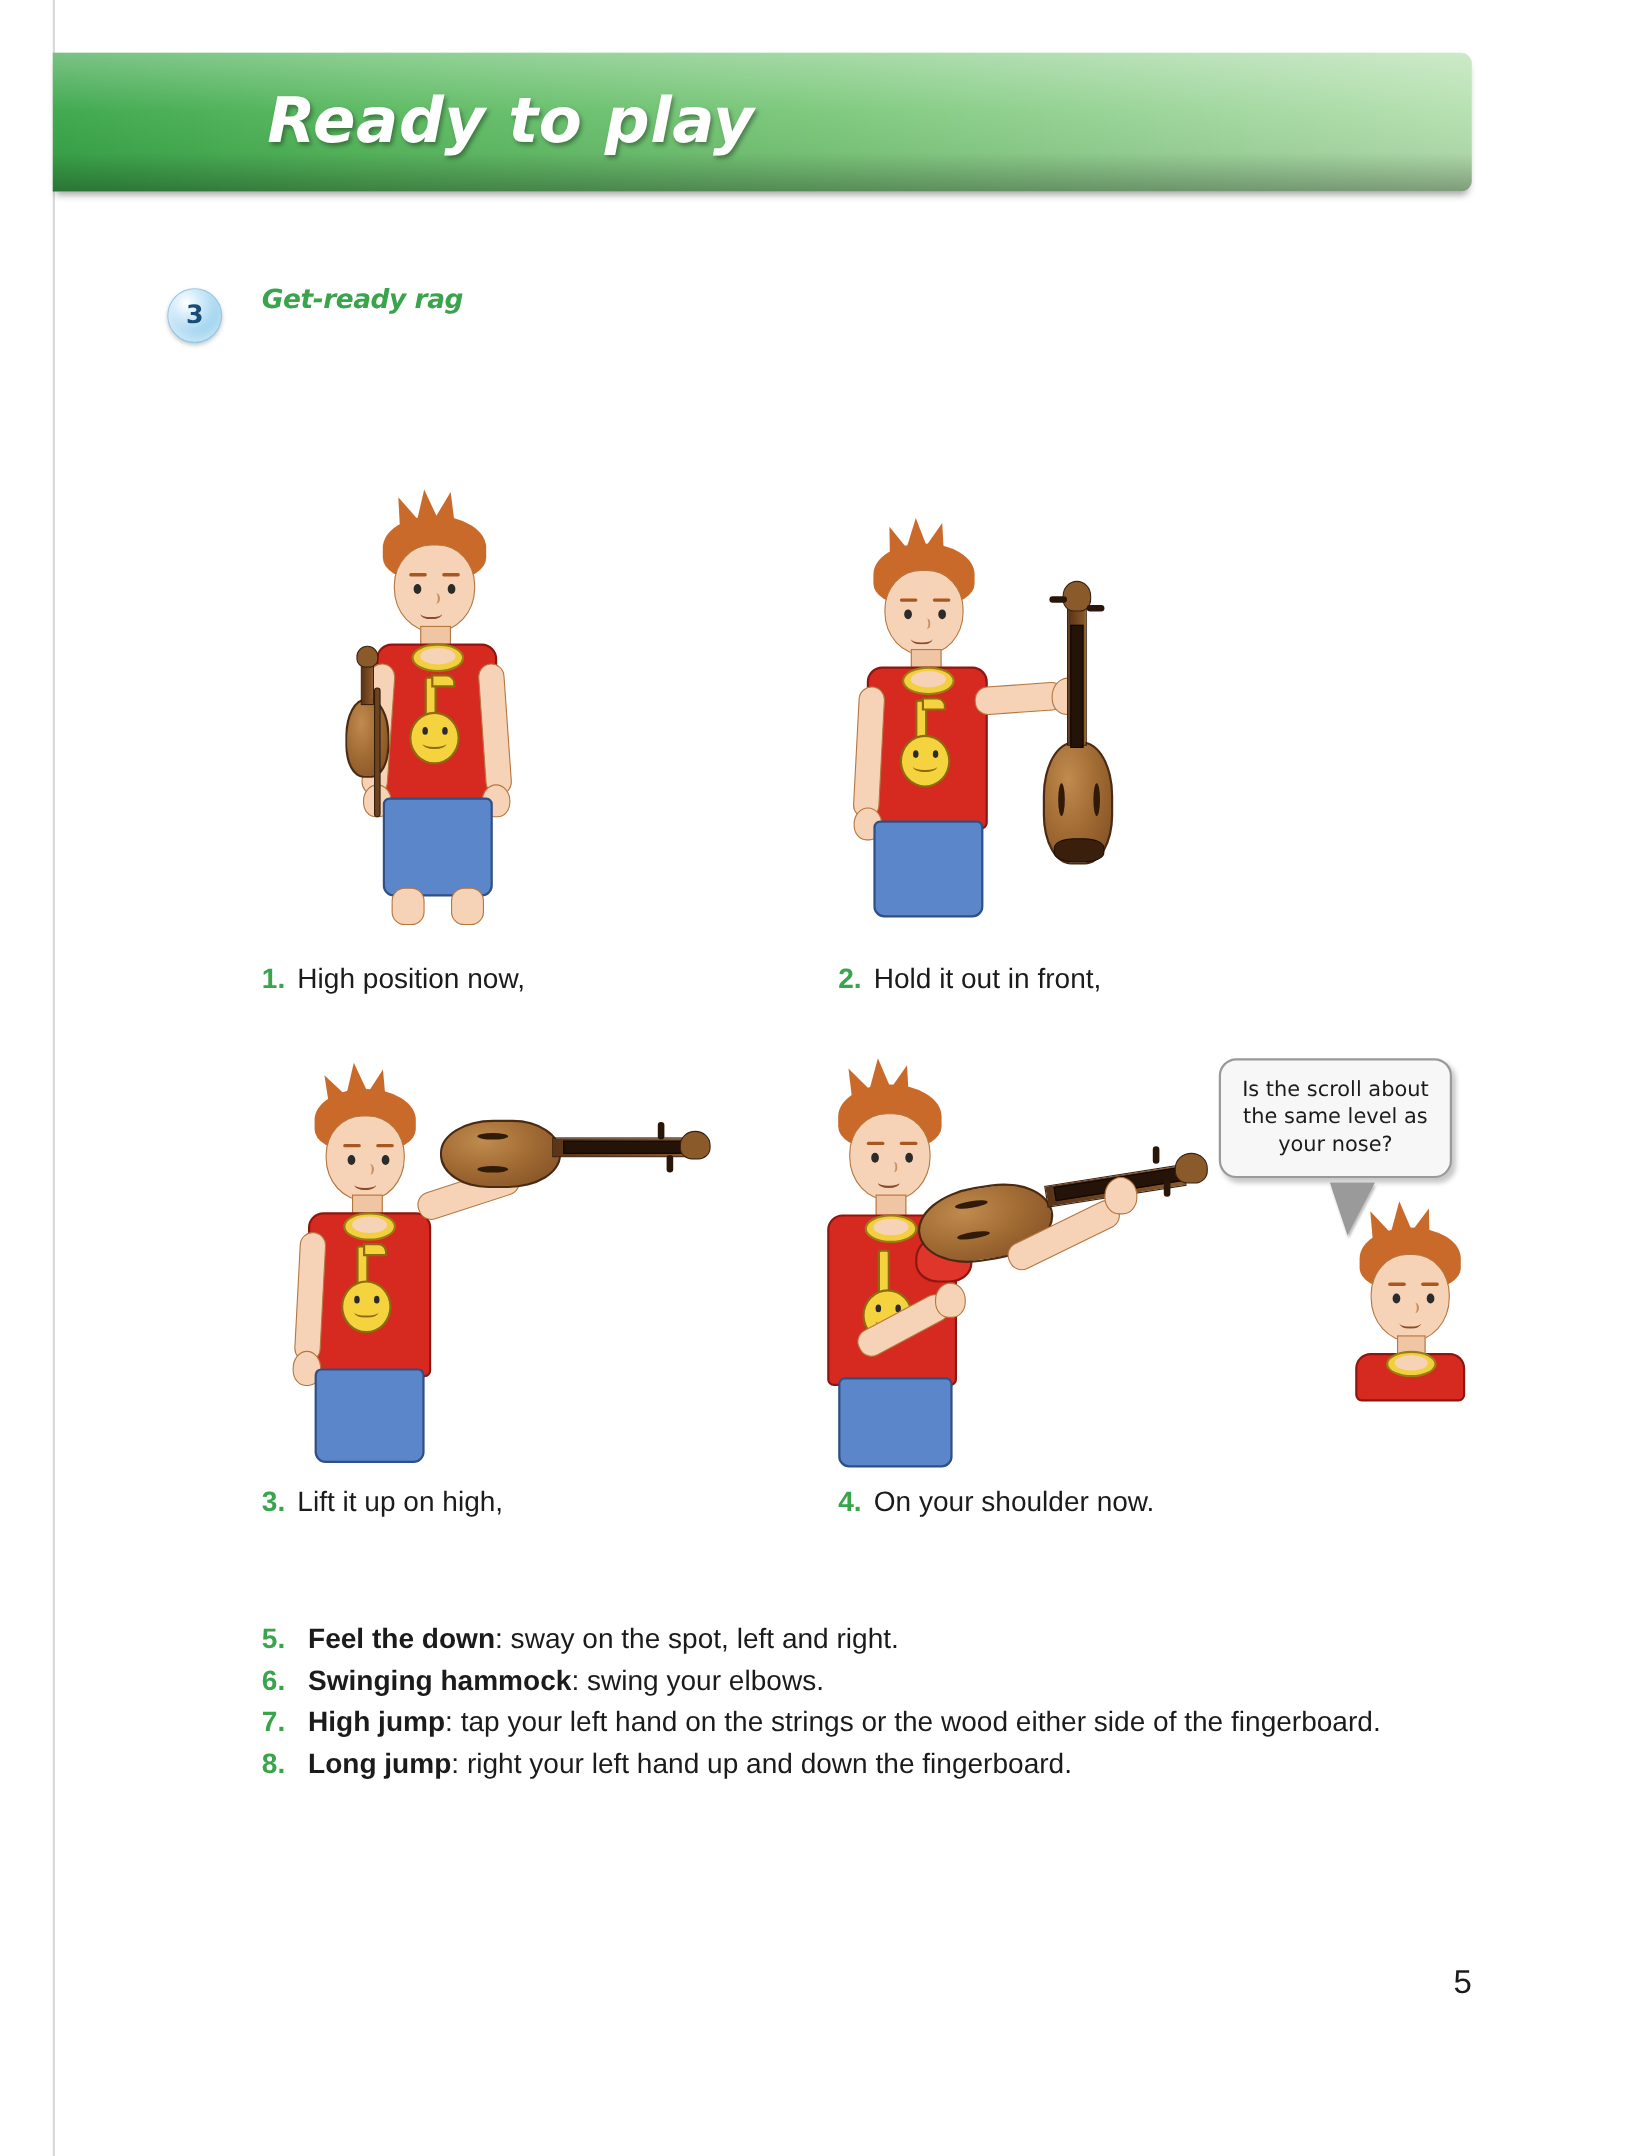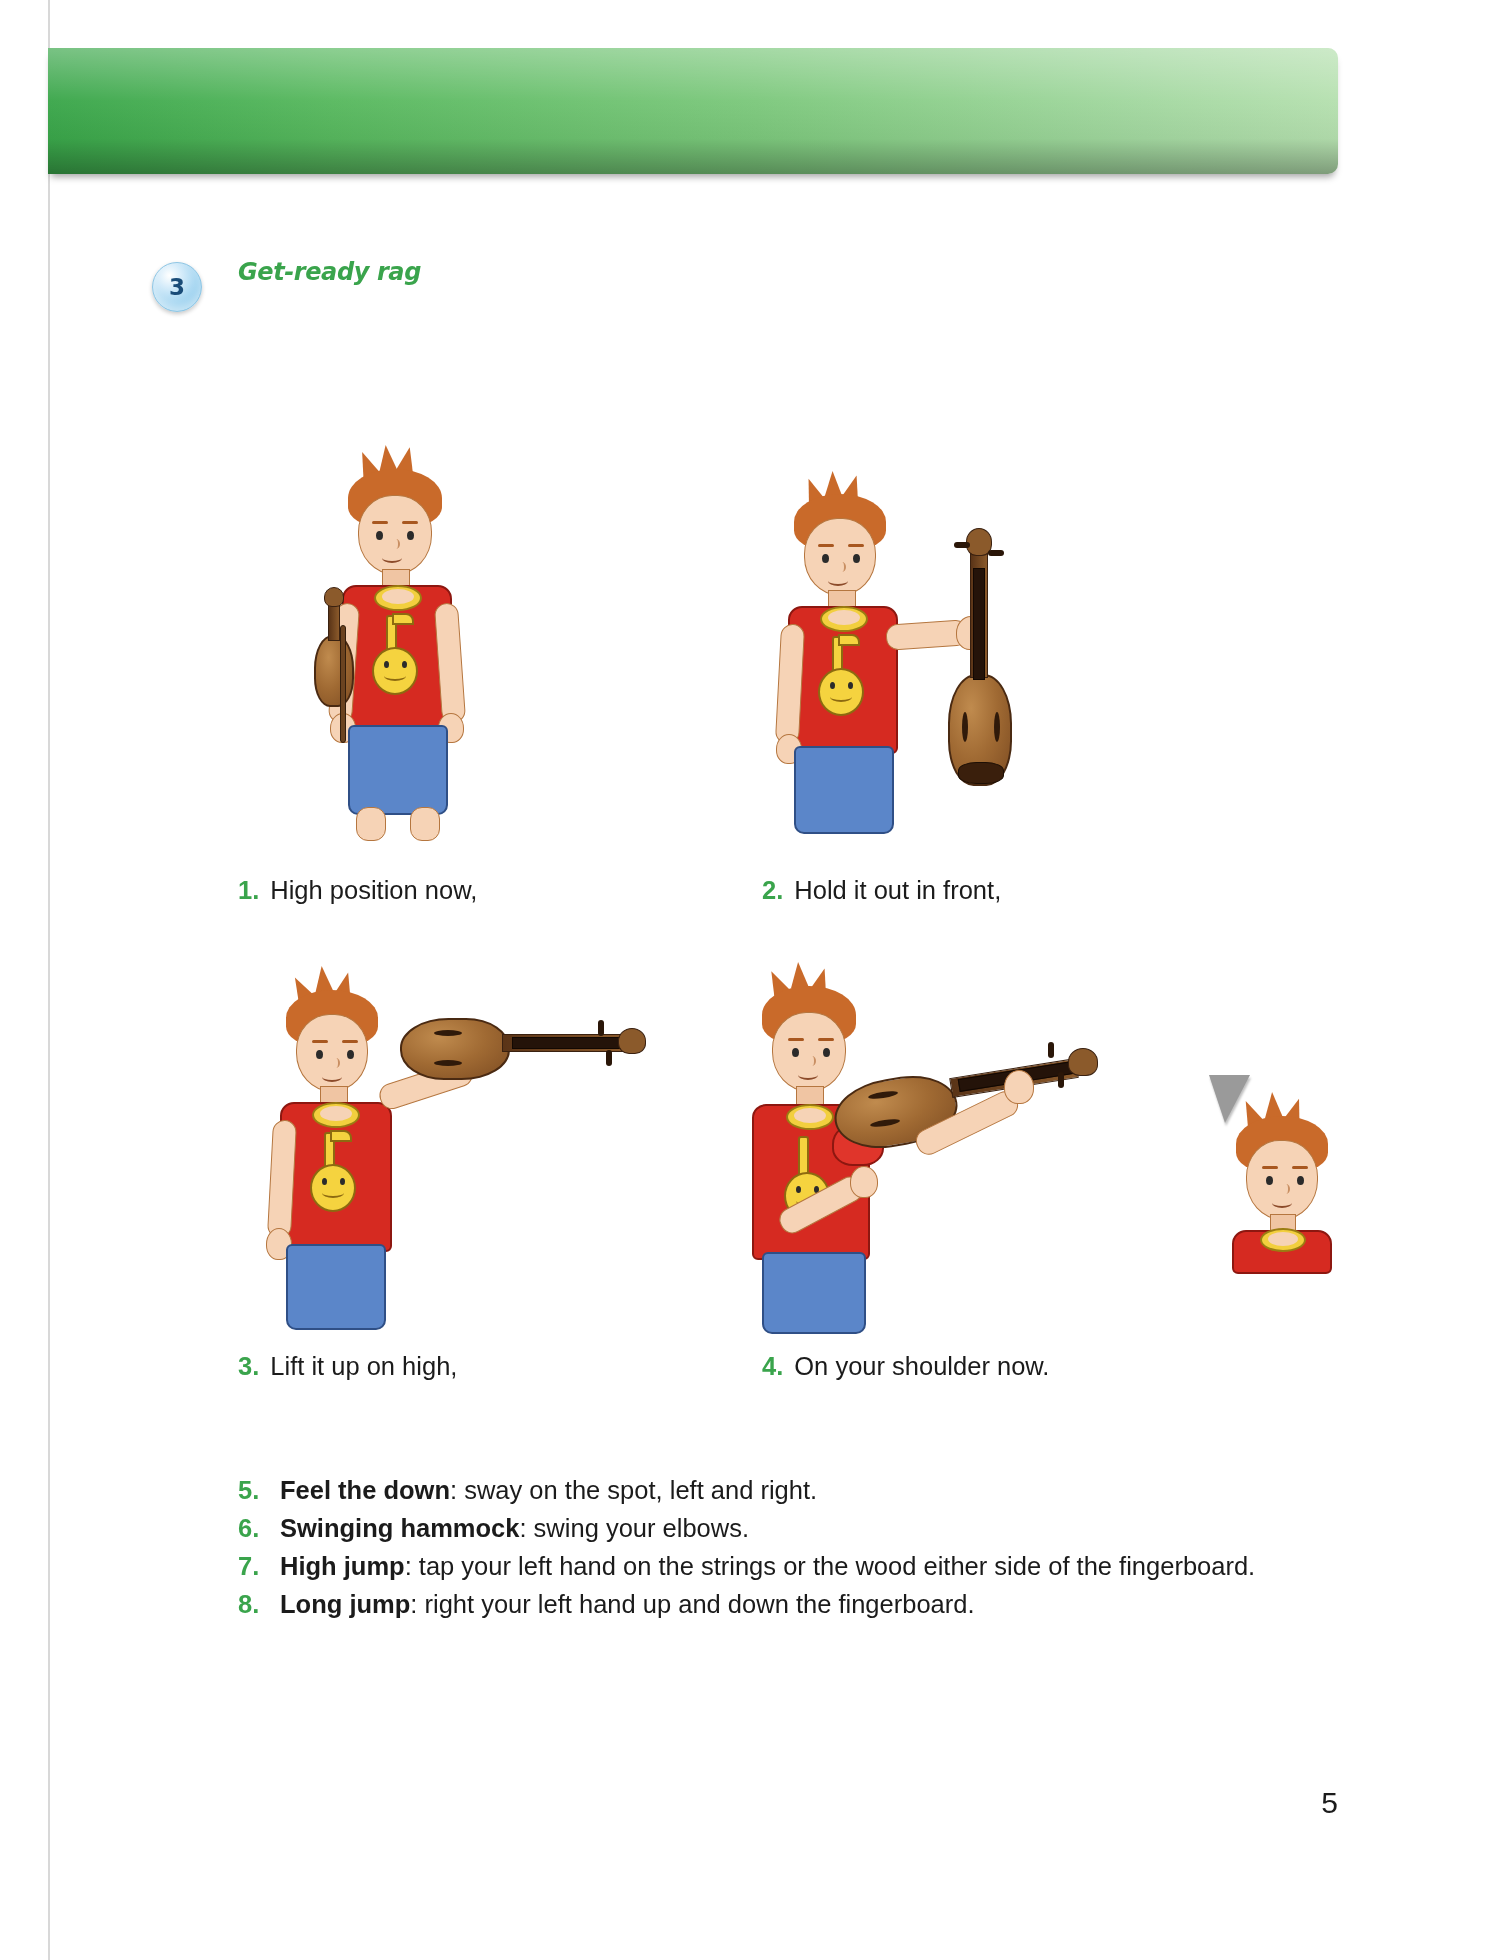--- a/index.html
+++ b/index.html
@@ -300,20 +300,21 @@
 </style>
 </head>
 <body>
 
 <div class="page">
 
   <div class="margin-rule"></div>
 
   <div class="banner">
     <div class="banner-inner"></div>
+    <div class="banner-title">Ready to play</div>
   </div>
 
   <div class="activity-badge">
     <span>3</span>
   </div>
   <div class="activity-title">Get-ready rag</div>
 
   <div class="fig" style="left:310px; top:455px; width:190px; height:390px;">
     <div class="boy" style="left:0; top:0; width:190px; height:390px;">
 
@@ -485,20 +486,25 @@
 
       <div class="arm" style="left:176px; top:150px; width:110px; height:26px; transform:rotate(-26deg);"></div>
       <div class="hand" style="left:268px; top:110px; width:30px; height:34px;"></div>
 
       <div class="arm" style="left:40px; top:232px; width:90px; height:26px; transform:rotate(-28deg);"></div>
       <div class="hand" style="left:114px; top:206px; width:28px; height:32px;"></div>
       <div class="shorts" style="left:26px; top:292px; width:104px; height:82px;"></div>
     </div>
   </div>
 
+  <div class="bubble">
+    <div>Is the scroll about</div>
+    <div>the same level as</div>
+    <div>your nose?</div>
+  </div>
   <div class="bubble-tail"></div>
 
   <div class="fig" style="left:1218px; top:1098px; width:130px; height:172px;">
     <div class="hair-spike" style="left:24px; top:2px; transform:rotate(-24deg);"></div>
     <div class="hair-spike" style="left:46px; top:-6px; transform:rotate(-4deg);"></div>
     <div class="hair-spike" style="left:68px; top:0px; transform:rotate(18deg);"></div>
     <div class="hair" style="left:18px; top:18px; width:92px; height:56px;"></div>
     <div class="face" style="left:28px; top:42px; width:72px; height:80px;"></div>
     <div class="brow" style="left:44px; top:68px;"></div>
     <div class="brow" style="left:74px; top:68px;"></div>

